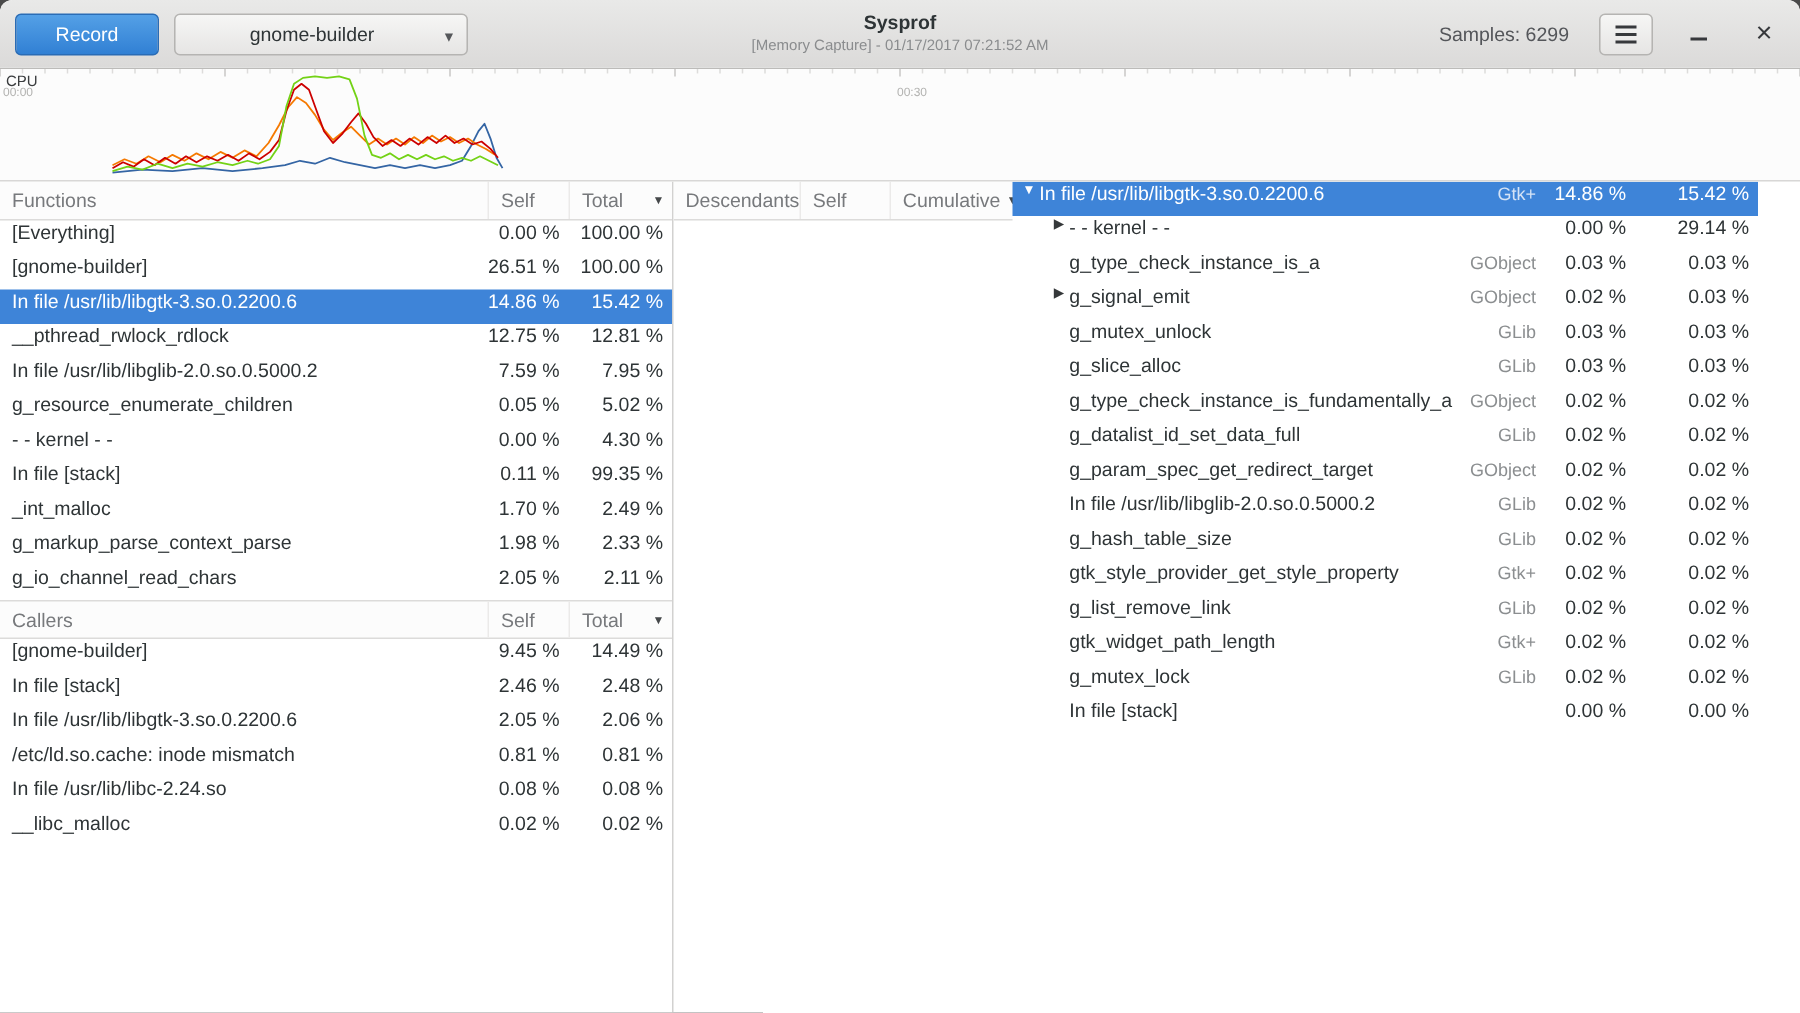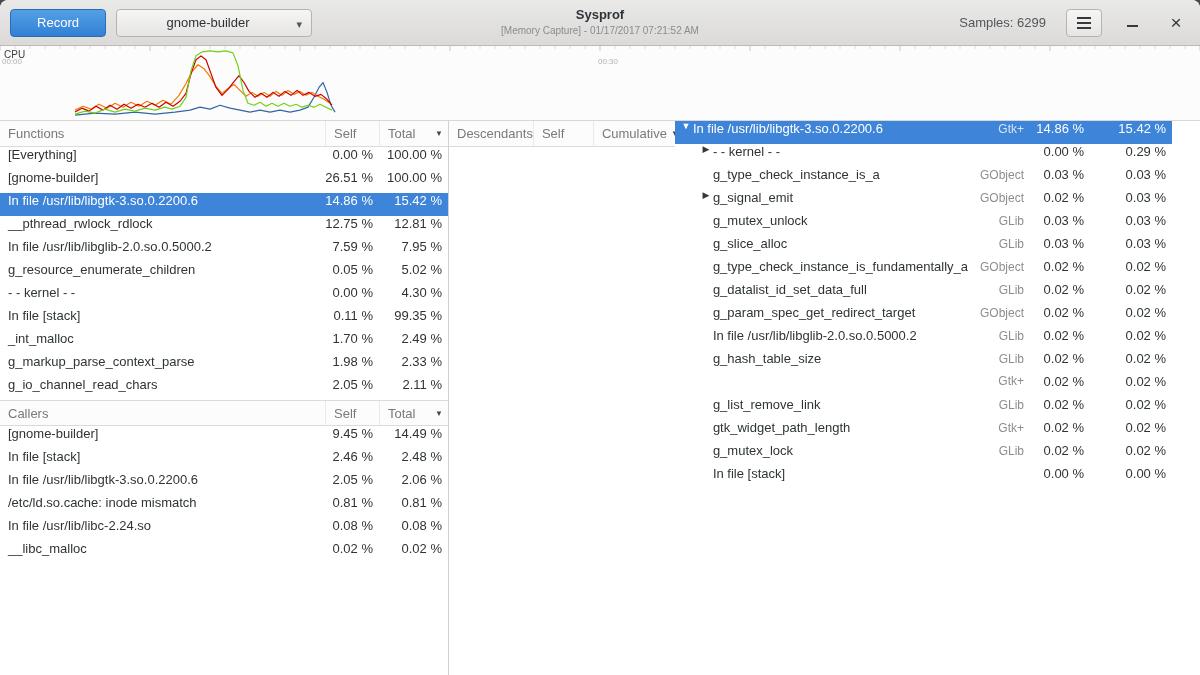--- a/index.html
+++ b/index.html
@@ -338,21 +338,21 @@
             <div class="cell col-self">14.86 %</div>
             <div class="cell col-total">15.42 %</div>
           </div>
           <div class="row indent-1">
             <span class="expander">▶</span>
             <div class="dname">
               <span class="fn">- - kernel - -</span>
               <span class="lib"></span>
             </div>
             <div class="cell col-self">0.00 %</div>
-            <div class="cell col-total">0.29 %</div>
+            <div class="cell col-total">29.14 %</div>
           </div>
           <div class="row indent-1">
             <span class="expander"></span>
             <div class="dname">
               <span class="fn">g_type_check_instance_is_a</span>
               <span class="lib">GObject</span>
             </div>
             <div class="cell col-self">0.03 %</div>
             <div class="cell col-total">0.03 %</div>
           </div>
@@ -424,20 +424,21 @@
             <div class="dname">
               <span class="fn">g_hash_table_size</span>
               <span class="lib">GLib</span>
             </div>
             <div class="cell col-self">0.02 %</div>
             <div class="cell col-total">0.02 %</div>
           </div>
           <div class="row indent-1">
             <span class="expander"></span>
             <div class="dname">
+              <span class="fn">gtk_style_provider_get_style_property</span>
               <span class="lib">Gtk+</span>
             </div>
             <div class="cell col-self">0.02 %</div>
             <div class="cell col-total">0.02 %</div>
           </div>
           <div class="row indent-1">
             <span class="expander"></span>
             <div class="dname">
               <span class="fn">g_list_remove_link</span>
               <span class="lib">GLib</span>

